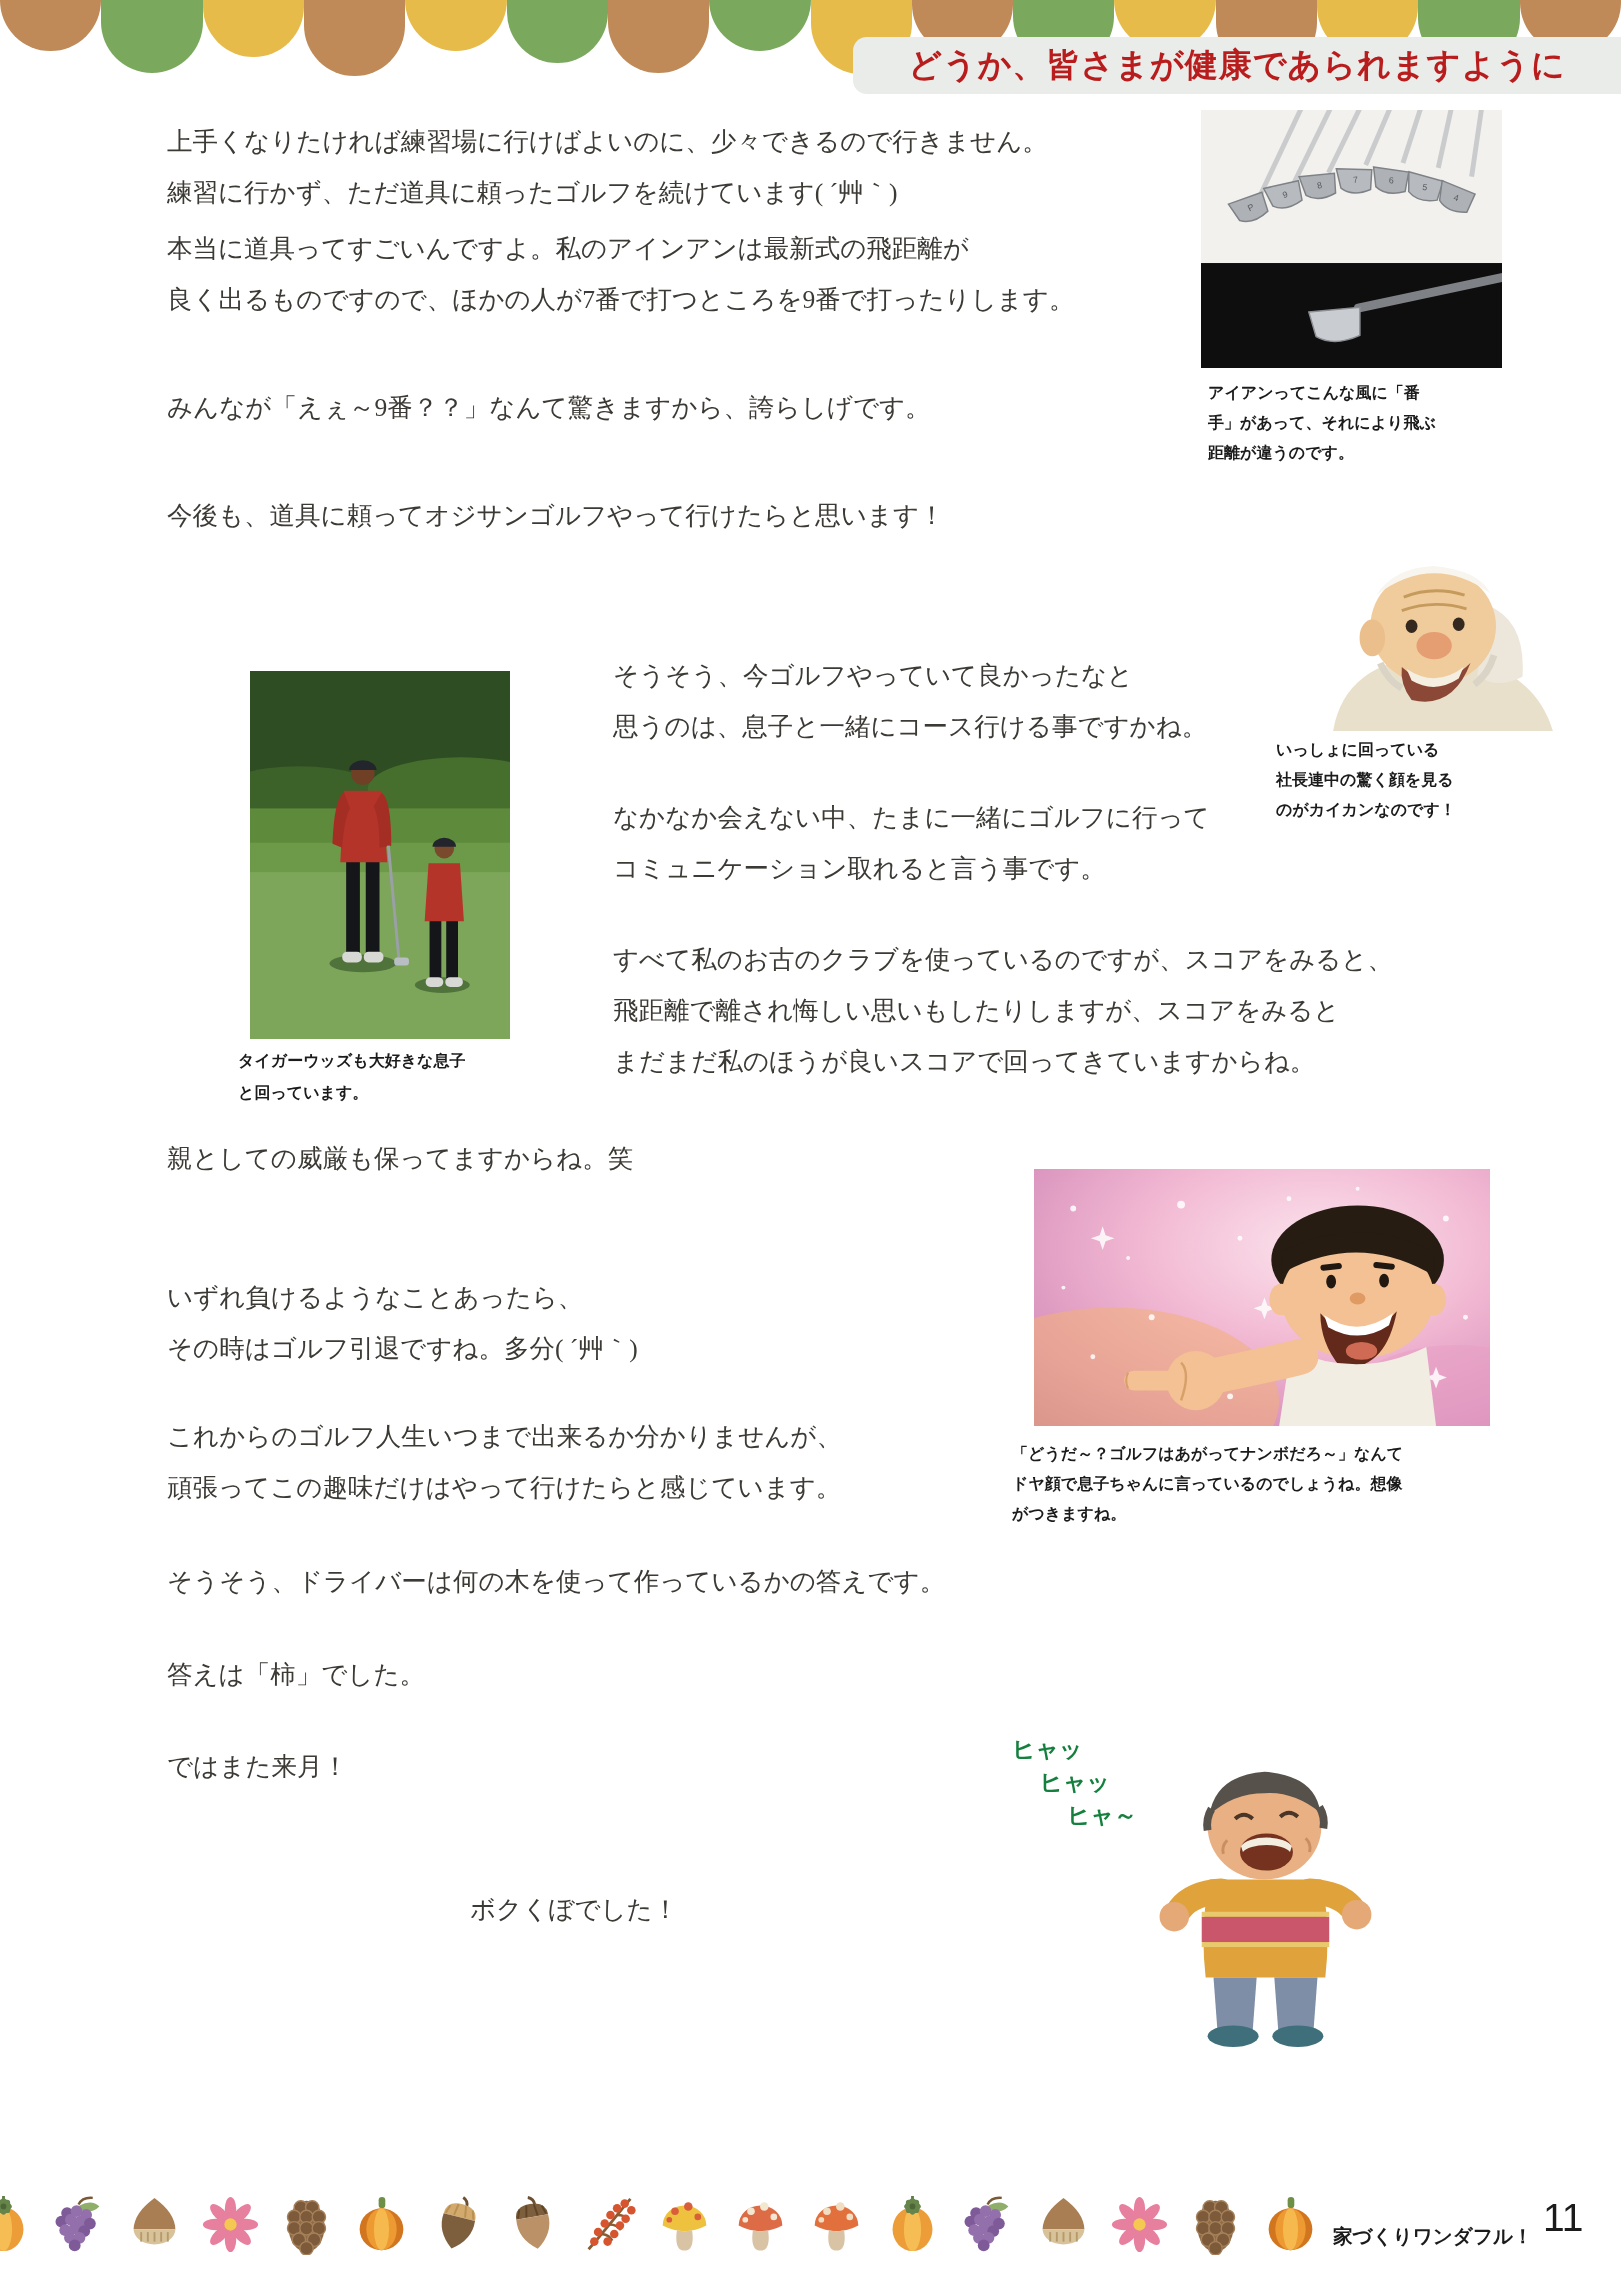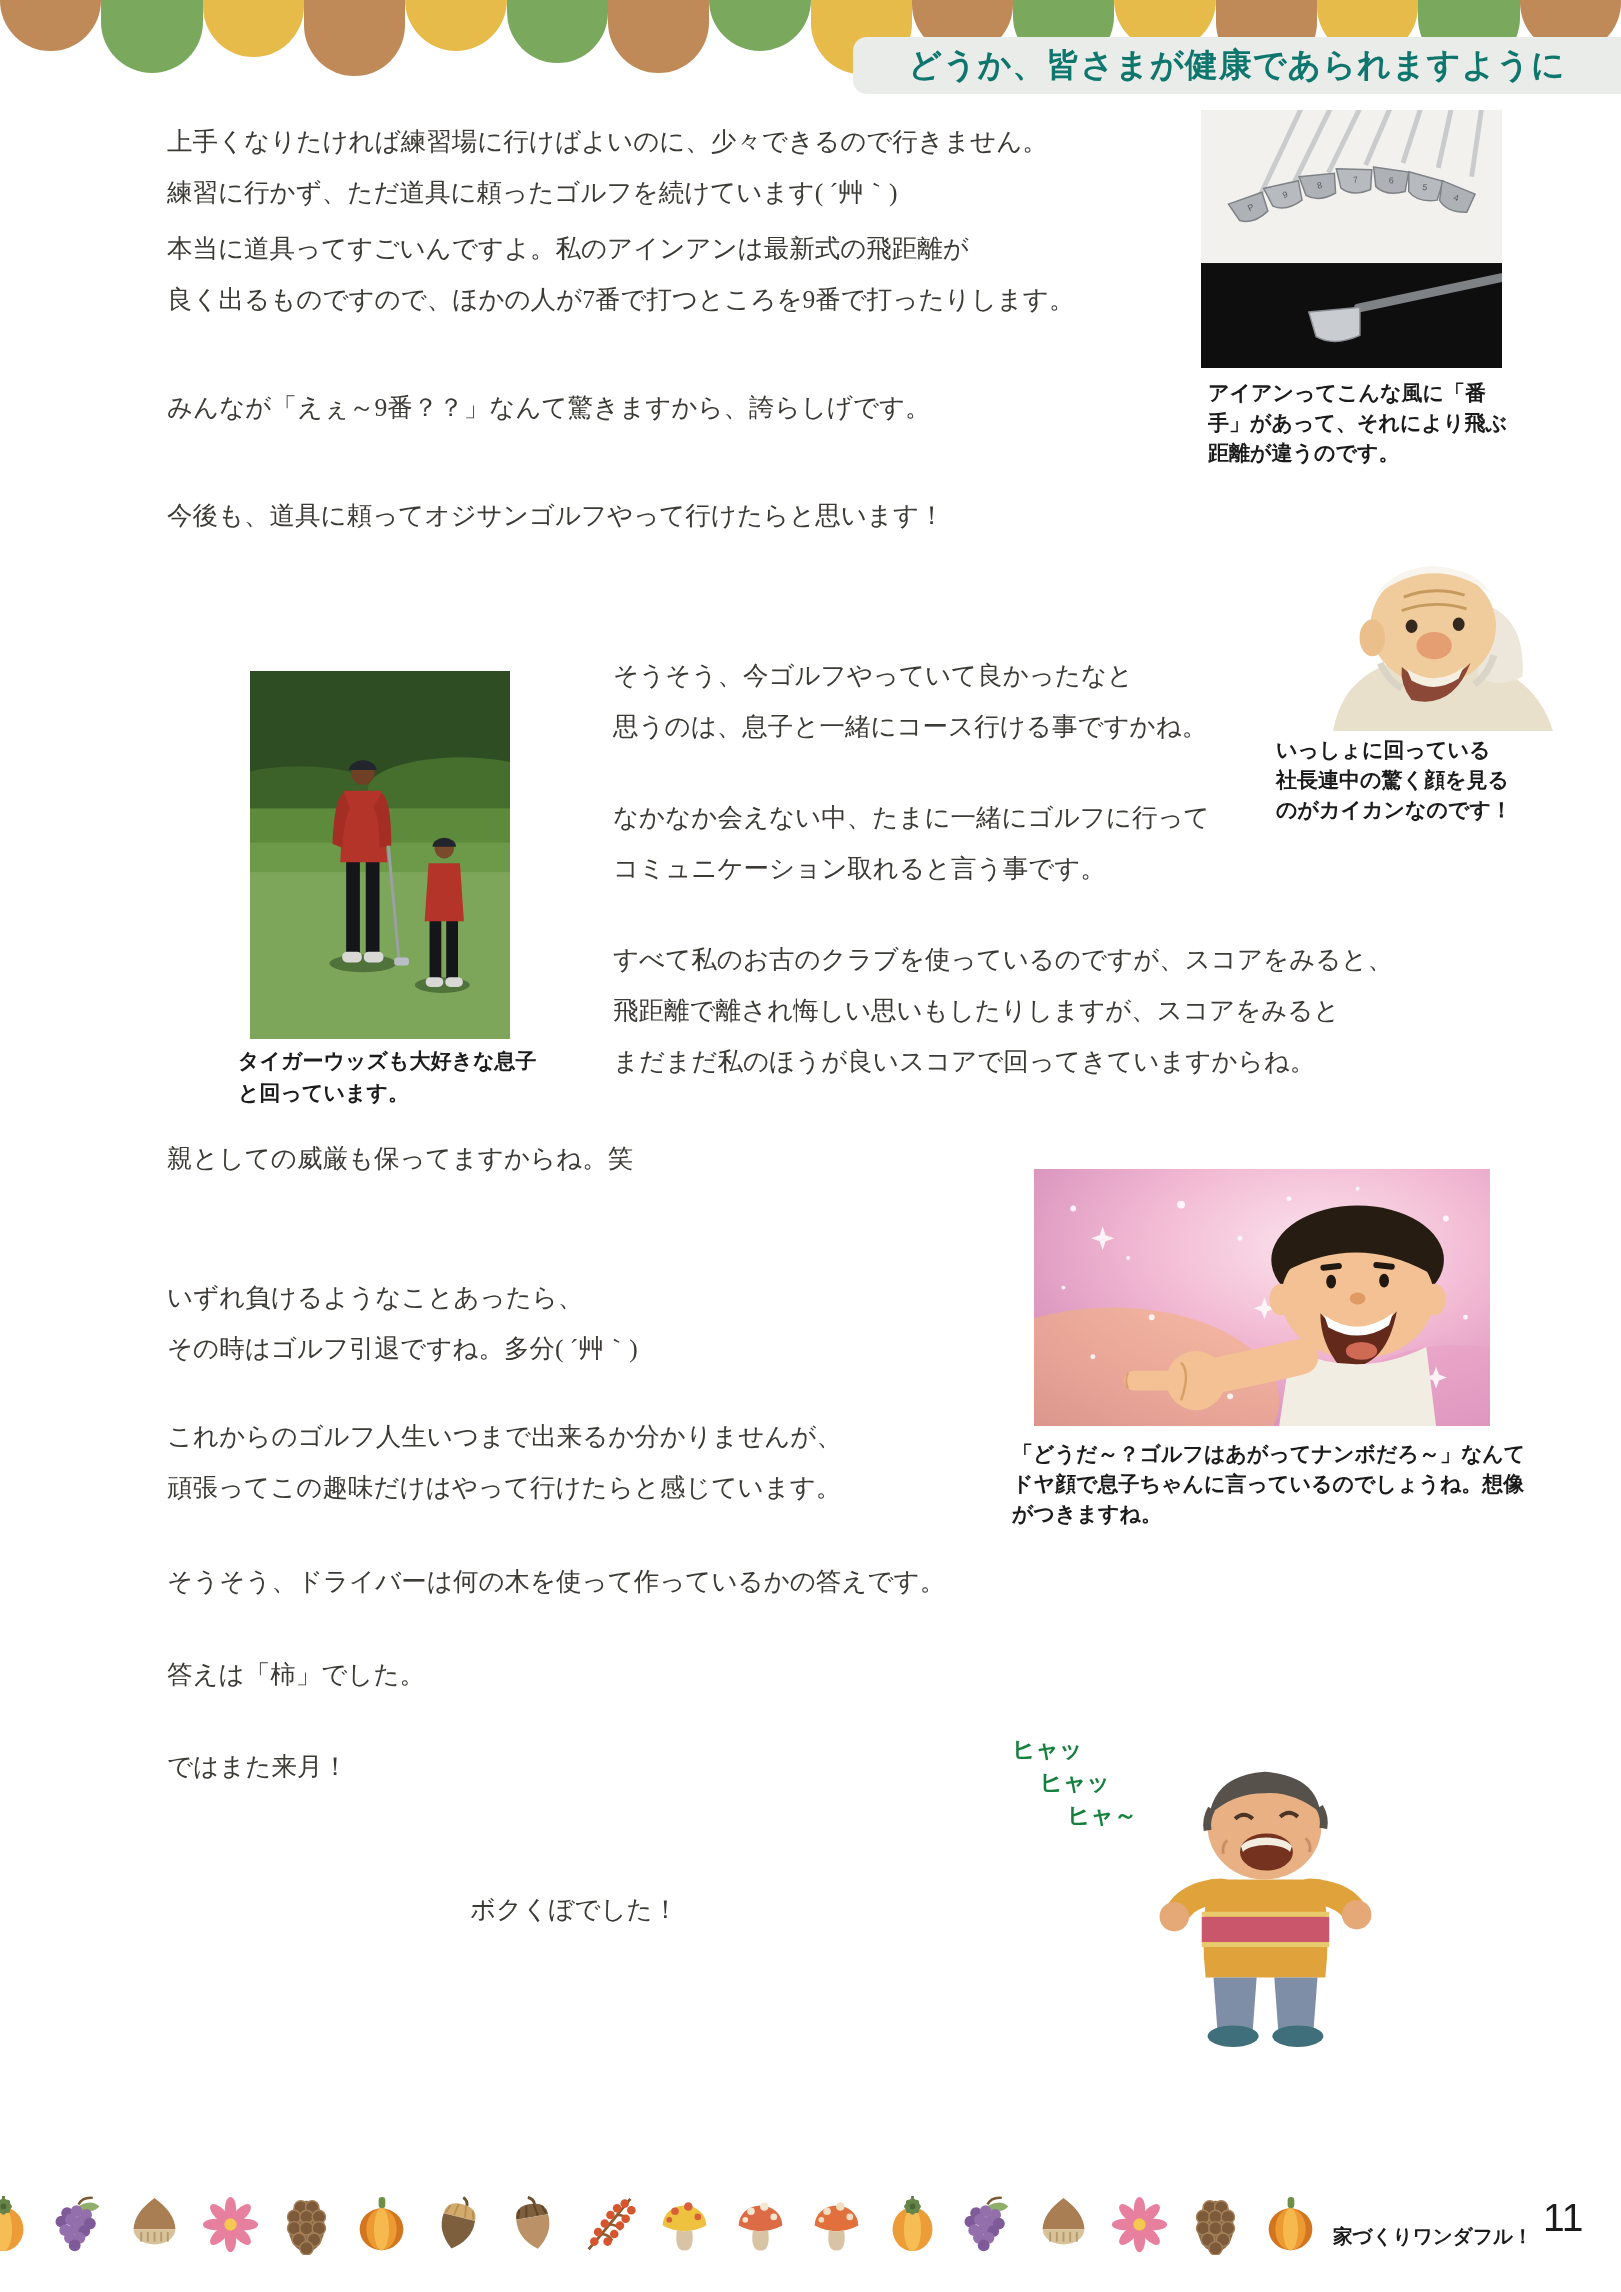--- a/index.html
+++ b/index.html
@@ -4,28 +4,28 @@
 <style>
   html,body{margin:0;padding:0;background:#9a9a9a;}
   #page{position:relative;width:1621px;height:2293px;margin:0 auto;background:#ffffff;overflow:hidden;
         font-family:"Liberation Sans","DejaVu Sans",sans-serif;}
   
   .scallops{position:absolute;top:0;left:0;width:1621px;display:flex;z-index:1;}
   .scallop{flex:1;border-radius:0 0 51px 51px;}
   
   .header-box{position:absolute;left:853px;right:0;top:37px;height:57px;border-radius:13.7px 0 0 13.7px;
               display:flex;align-items:center;justify-content:center;z-index:2;}
-  .header-box span{font-weight:700;font-size:33px;color:#0f766e;letter-spacing:1px;white-space:nowrap;}
+  .header-box span{font-weight:700;font-size:33px;color:#b91c1c;letter-spacing:1px;white-space:nowrap;}
   
   .jp{position:absolute;color:#3c3a35;font-family:"Liberation Serif","DejaVu Serif",serif;font-size:25.5px;}
   .jp div{line-height:51px;height:51px;white-space:nowrap;}
   .jp-single{position:absolute;color:#3c3a35;font-family:Liberation Sans, sans-serif;
              font-size:25.5px;line-height:51px;white-space:nowrap;}
   
-  .cap{position:absolute;color:#1b1b1b;font-weight:700;font-size:21px;}
+  .cap{position:absolute;color:#1b1b1b;font-weight:700;font-size:16px;}
   .cap div{line-height:30px;white-space:nowrap;}
   .cap-tiger div{line-height:32px;}
   
   .laugh{position:absolute;left:1012px;top:1733px;font-weight:700;font-size:23px;color:#15803d;}
   .laugh div{line-height:33px;white-space:nowrap;}
   .laugh div:nth-child(2){padding-left:27.4px;}
   .laugh div:nth-child(3){padding-left:55px;}
   
   .img{position:absolute;}
   .img svg{display:block;width:100%;height:100%;}

